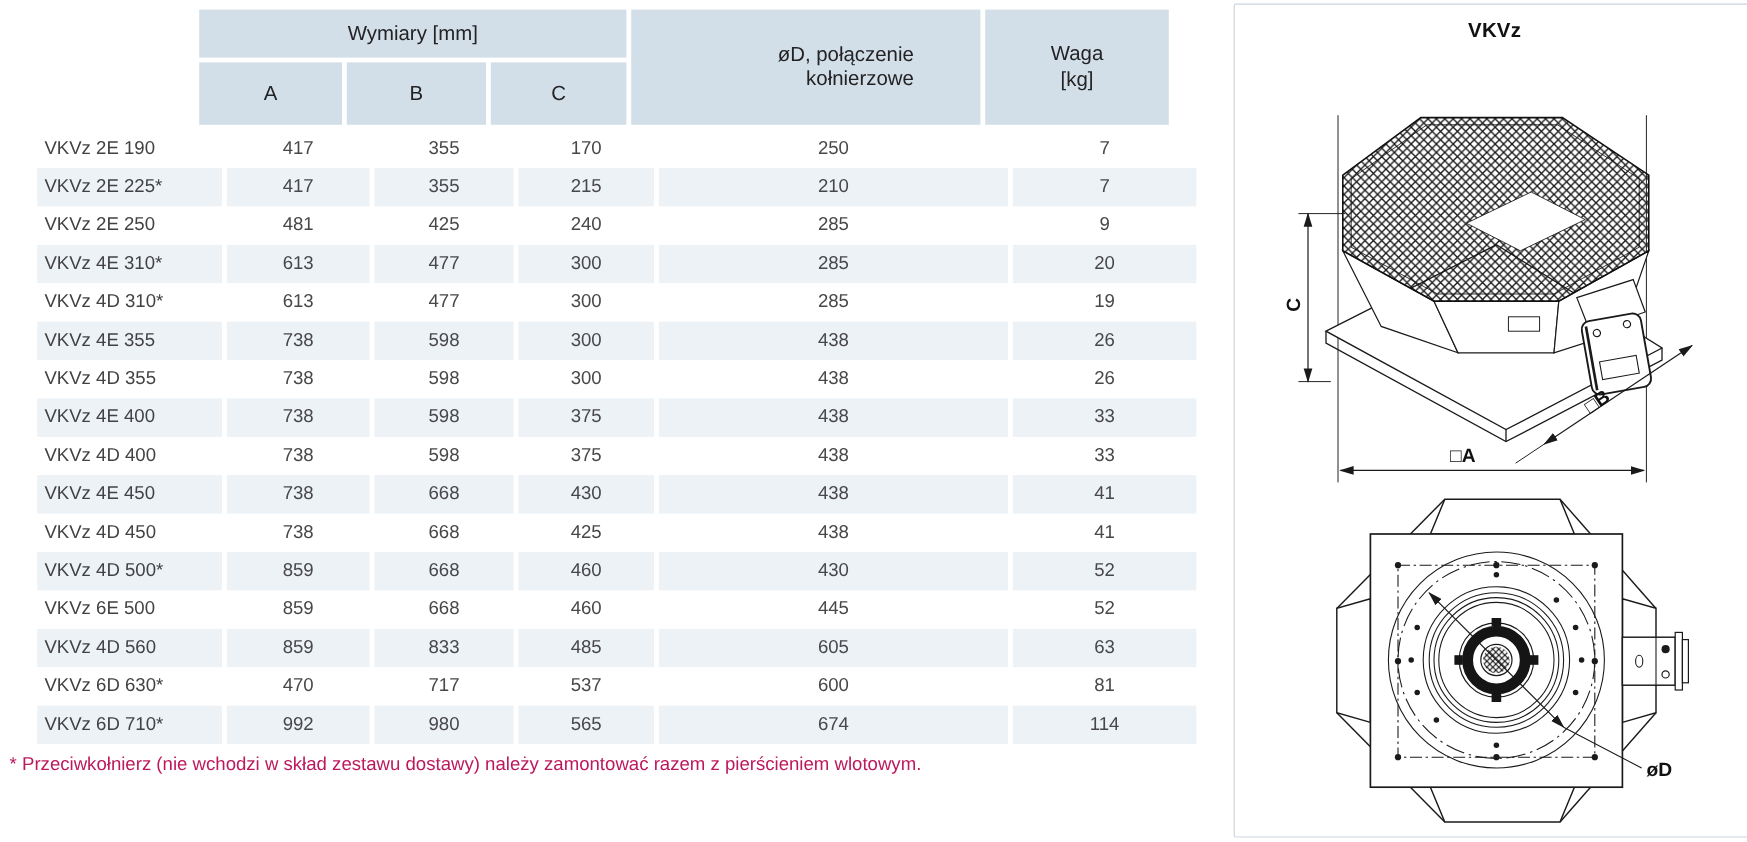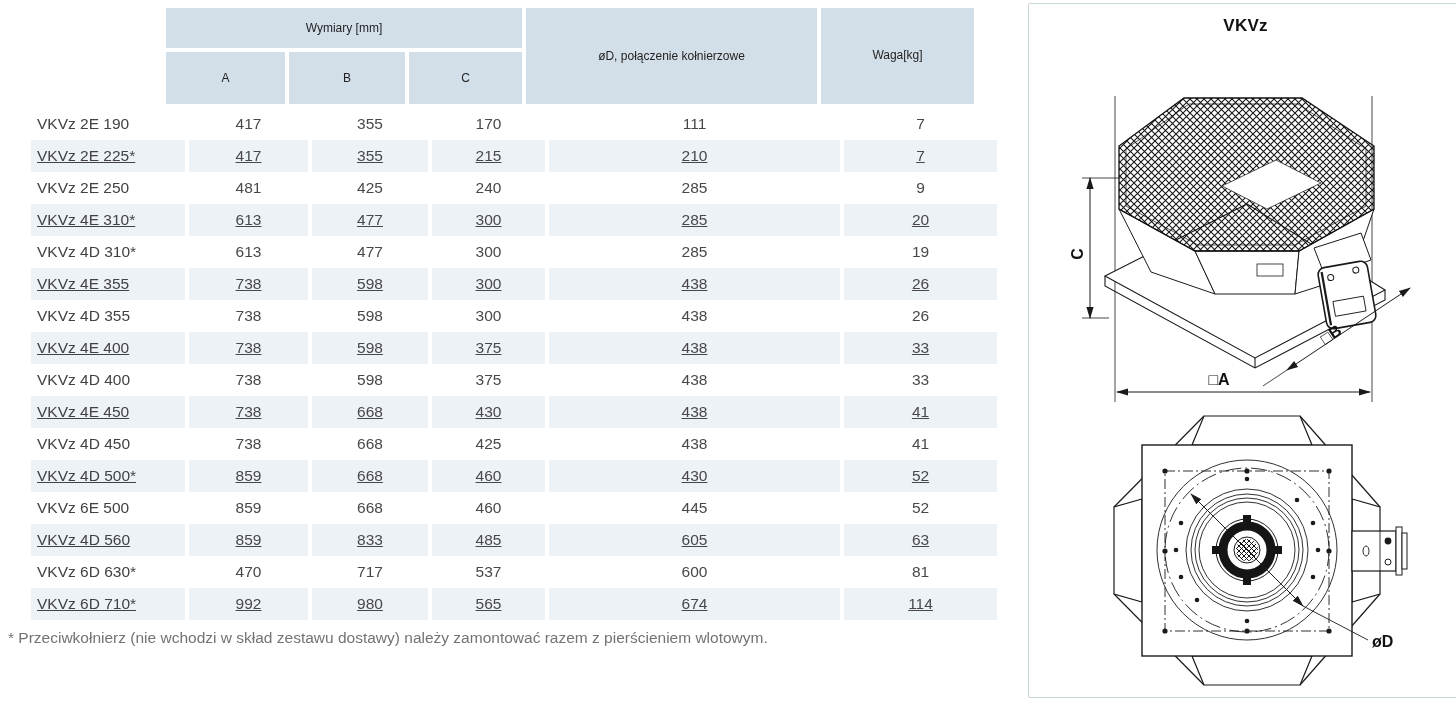--- a/index.html
+++ b/index.html
@@ -12,47 +12,47 @@
   .thead {
     display:grid;
     grid-template-columns:154px 119px 116px 113px 291px 153px;
     column-gap:4px; row-gap:4px;
     grid-template-rows:40px 52px;
     margin-bottom:4px;
   }
   .hcell {
     background:#d3dfe8; color:#232325;
     display:flex; align-items:center; justify-content:center;
-    font-size:12px; text-align:center; line-height:1.2;
+    font-size:17px; text-align:center; line-height:1.2;
   }
   #h-typ  { grid-row:1/3; grid-column:1; }
   #h-wym  { grid-row:1; grid-column:2/5; }
   #h-a    { grid-row:2; grid-column:2; }
   #h-b    { grid-row:2; grid-column:3; }
   #h-c    { grid-row:2; grid-column:4; }
   #h-od   { grid-row:1/3; grid-column:5;text-align:right; }
   #h-od span { max-width:180px; display:inline-block; }
-  #h-waga { grid-row:1/3; grid-column:6; flex-direction:row; line-height:1.3; }
+  #h-waga { grid-row:1/3; grid-column:6; flex-direction:column; line-height:1.3; }
 
   .tbody {
     display:grid;
     grid-template-columns:154px 119px 116px 113px 291px 153px;
     column-gap:4px;
     grid-auto-rows:32px;
     margin-left:23px;
   }
   .cell {
     display:flex; align-items:center; justify-content:center;
     font-size:15.5px; color:#48484a;
   }
   .cell.typ { justify-content:flex-start; padding-left:6px; color:#424244; }
-  .cell.shade { background:#edf2f7;text-decoration:underline; }
+  .cell.shade { background:#edf2f7; }
 
   .footnote {
-    margin-top:9px; font-size:15.5px; color:#737373;
+    margin-top:9px; font-size:15.5px; color:#be185d;
   }
 
   
   .panel {
     position:absolute; left:1017px; top:3px; width:435px; height:695px;
     border:1px solid #ccd6dd; border-radius:2px; background:#fff;margin-left:11px;
   }
   .panel-title {
     text-align:center; font-size:17px; font-weight:bold; color:#111;
     margin-top:12px; letter-spacing:0.2px;
@@ -74,21 +74,21 @@
       <div class="hcell" id="h-c">C</div>
       <div class="hcell" id="h-od">
           <span>øD, połączenie kołnierzowe</span>
         </div>
       <div class="hcell" id="h-waga">
         <span>Waga</span>
         <span>[kg]</span>
       </div>
     </div>
     <div class="tbody" id="table-body">
-        <div style="display: contents;"><div class="cell typ">VKVz 2E 190</div><div class="cell">417</div><div class="cell">355</div><div class="cell">170</div><div class="cell">111</div><div class="cell">7</div></div>
+        <div style="display: contents;"><div class="cell typ">VKVz 2E 190</div><div class="cell">417</div><div class="cell">355</div><div class="cell">170</div><div class="cell">250</div><div class="cell">7</div></div>
         <div style="display: contents;"><div class="cell typ shade">VKVz 2E 225*</div><div class="cell shade">417</div><div class="cell shade">355</div><div class="cell shade">215</div><div class="cell shade">210</div><div class="cell shade">7</div></div>
         <div style="display: contents;"><div class="cell typ">VKVz 2E 250</div><div class="cell">481</div><div class="cell">425</div><div class="cell">240</div><div class="cell">285</div><div class="cell">9</div></div>
         <div style="display: contents;"><div class="cell typ shade">VKVz 4E 310*</div><div class="cell shade">613</div><div class="cell shade">477</div><div class="cell shade">300</div><div class="cell shade">285</div><div class="cell shade">20</div></div>
         <div style="display: contents;"><div class="cell typ">VKVz 4D 310*</div><div class="cell">613</div><div class="cell">477</div><div class="cell">300</div><div class="cell">285</div><div class="cell">19</div></div>
         <div style="display: contents;"><div class="cell typ shade">VKVz 4E 355</div><div class="cell shade">738</div><div class="cell shade">598</div><div class="cell shade">300</div><div class="cell shade">438</div><div class="cell shade">26</div></div>
         <div style="display: contents;"><div class="cell typ">VKVz 4D 355</div><div class="cell">738</div><div class="cell">598</div><div class="cell">300</div><div class="cell">438</div><div class="cell">26</div></div>
         <div style="display: contents;"><div class="cell typ shade">VKVz 4E 400</div><div class="cell shade">738</div><div class="cell shade">598</div><div class="cell shade">375</div><div class="cell shade">438</div><div class="cell shade">33</div></div>
         <div style="display: contents;"><div class="cell typ">VKVz 4D 400</div><div class="cell">738</div><div class="cell">598</div><div class="cell">375</div><div class="cell">438</div><div class="cell">33</div></div>
         <div style="display: contents;"><div class="cell typ shade">VKVz 4E 450</div><div class="cell shade">738</div><div class="cell shade">668</div><div class="cell shade">430</div><div class="cell shade">438</div><div class="cell shade">41</div></div>
         <div style="display: contents;"><div class="cell typ">VKVz 4D 450</div><div class="cell">738</div><div class="cell">668</div><div class="cell">425</div><div class="cell">438</div><div class="cell">41</div></div>

